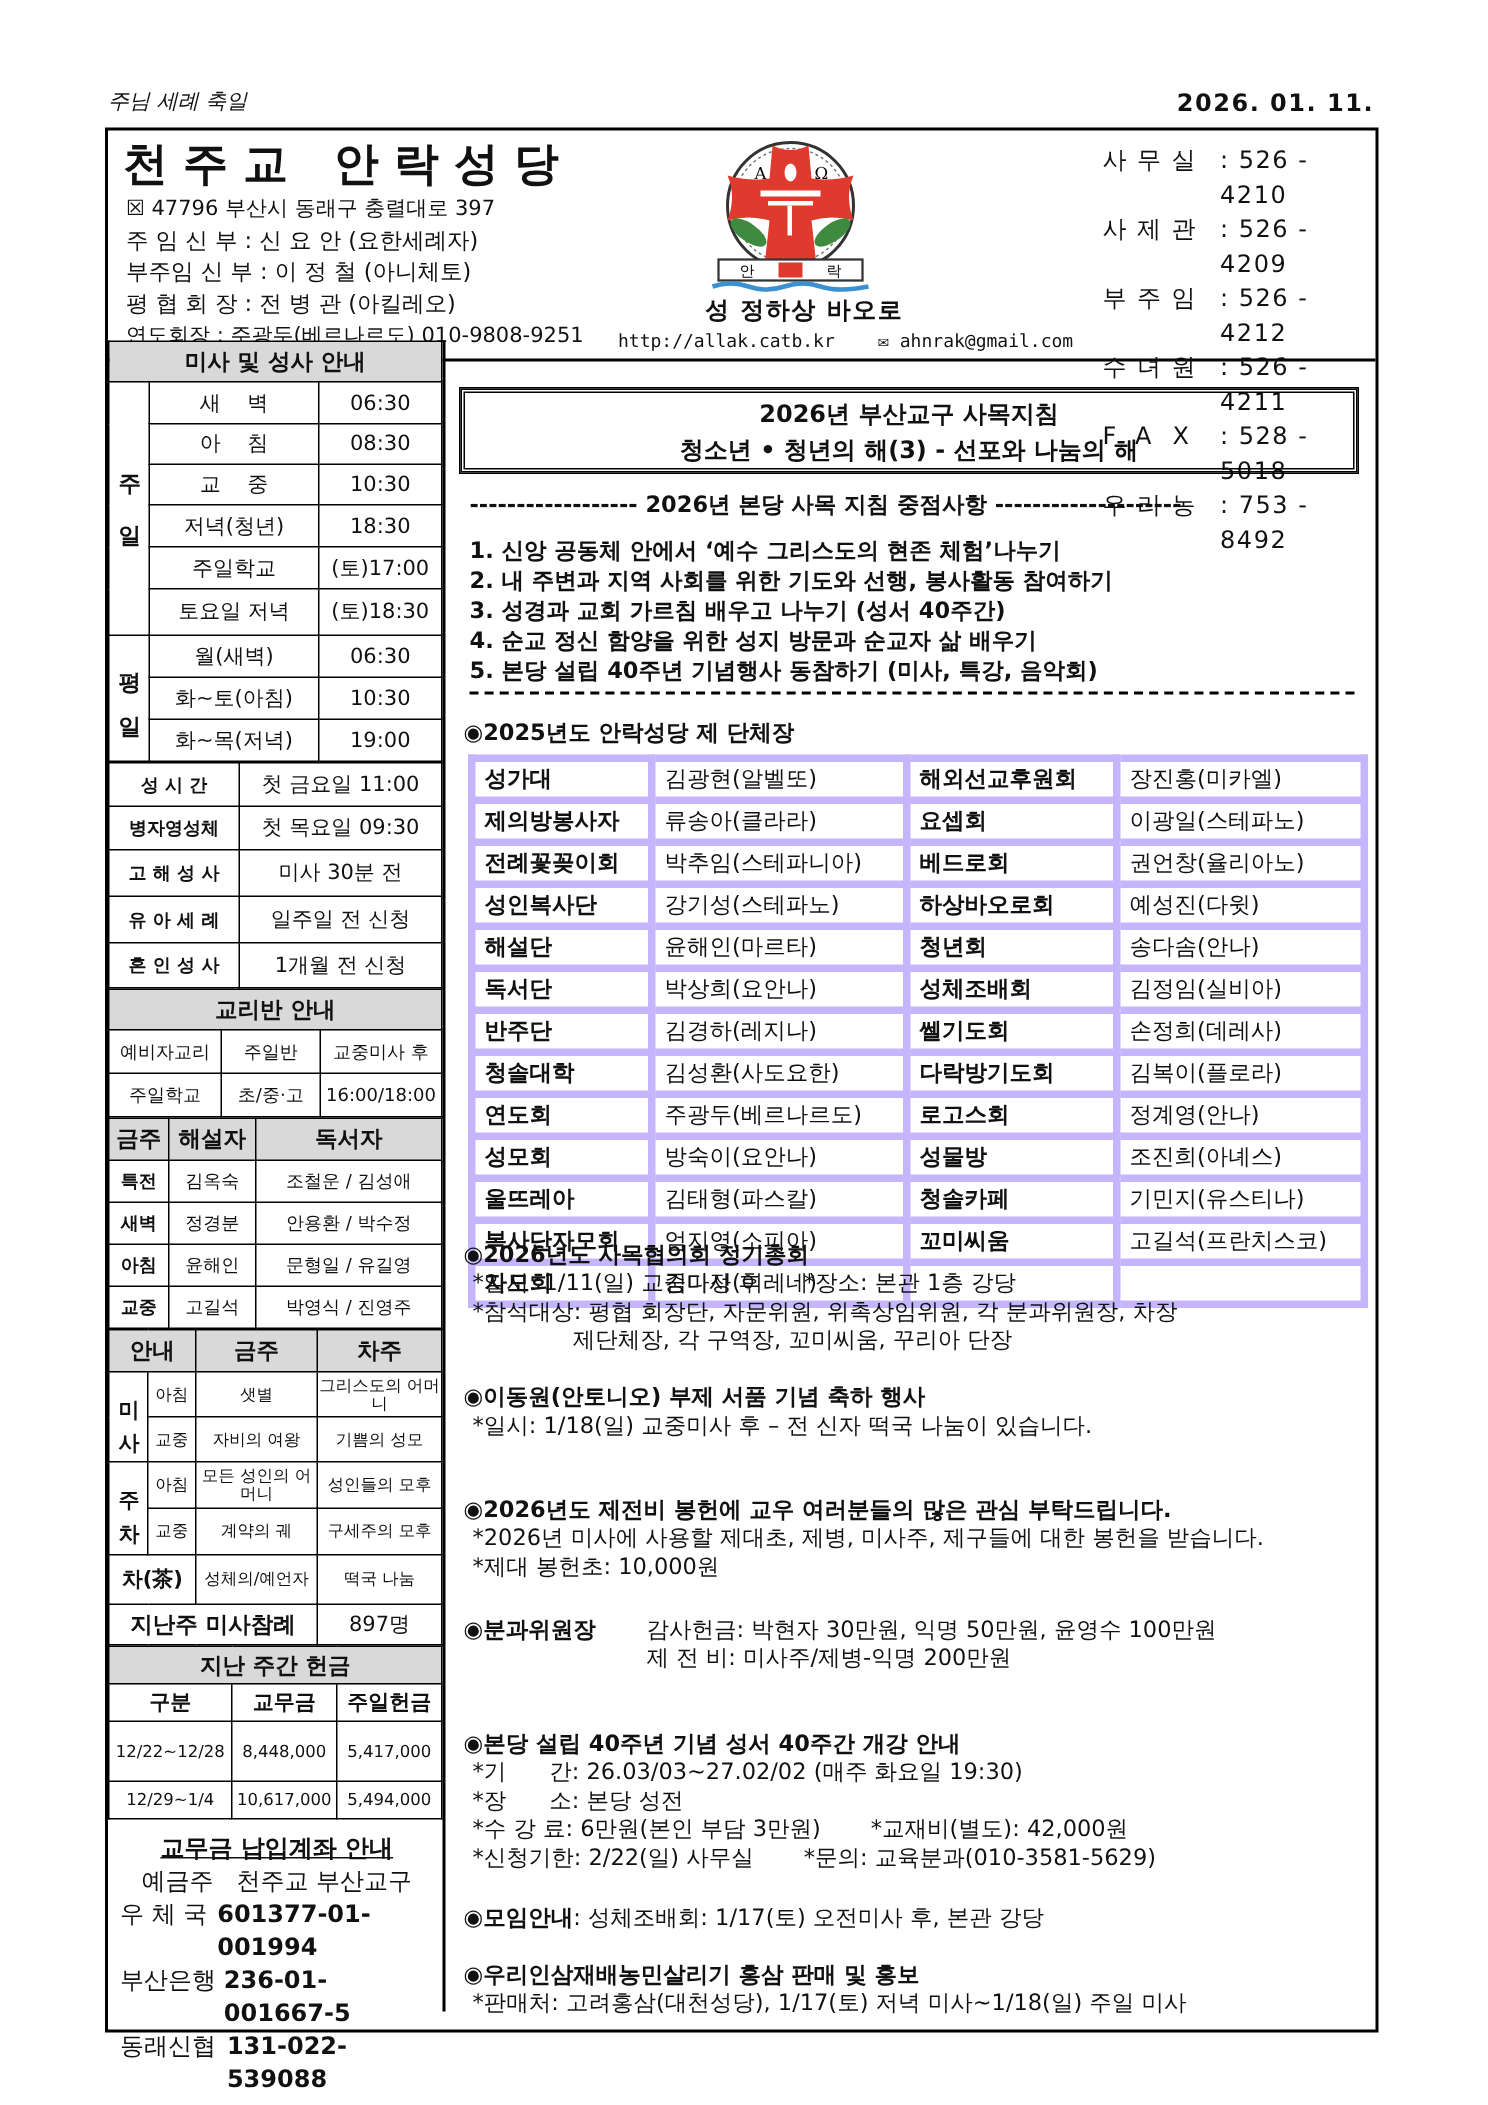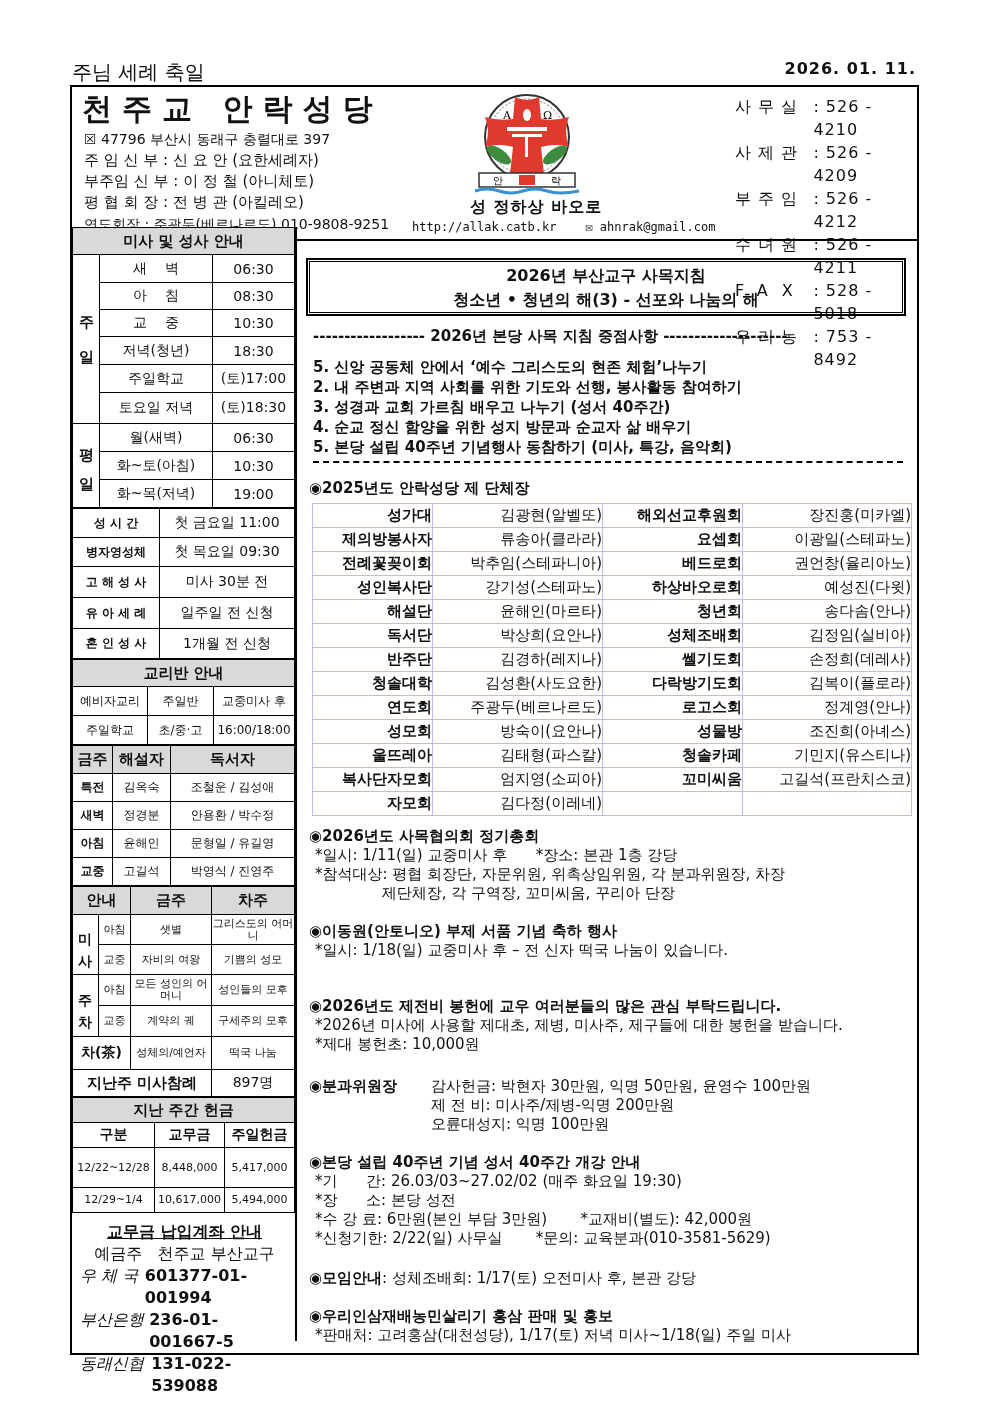--- a/index.html
+++ b/index.html
@@ -1,18 +1,18 @@
 <!DOCTYPE html>
 <html><head>
 <meta charset="utf-8">
 <style>
   html, body { margin:0; padding:0; background:#ffffff; }
   body { width:992px; height:1403px; position:relative; font-family:"DejaVu Sans","Liberation Sans",sans-serif; color:#111; overflow:hidden; }
   .abs { position:absolute; }
-  .top-left { left:72px; top:59px; font-size:20px; }
+  .top-left { left:72px; top:59px; font-size:14px;font-style:italic; }
   .top-right { right:76px; top:59px; font-size:16px; font-weight:bold; letter-spacing:1px; }
   .frame { position:absolute; left:70px; top:85px; width:849px; height:1270px; border:2px solid #000; box-sizing:border-box; }
   .header { position:absolute; left:0; top:0; width:845px; height:152px; border-bottom:2px solid #000; }
   .title { position:absolute; left:10px; top:2px; font-size:30px; font-weight:bold; letter-spacing:10px; }
   .info { position:absolute; left:12px; font-size:14px; line-height:21px; }
   .logo { position:absolute; left:395px; top:4px; width:120px; height:106px; }
   .saint { position:absolute; left:398px; top:110px; font-size:16px; font-weight:bold; letter-spacing:1px; }
   .links { position:absolute; left:340px; top:133px; font-size:12px; font-family:"DejaVu Sans Mono","Liberation Mono",monospace; }
   .phones { position:absolute; left:663px; top:8px; font-size:16px; line-height:23px; letter-spacing:1px; }
   .phones .row { display:flex; }
@@ -21,33 +21,33 @@
   .leftcol { position:absolute; left:0; top:140px; width:223px; height:1114px; border-right:2px solid #000; }
   table.g { border-collapse:collapse; width:100%; font-size:14px; }
   table.g td, table.g th { border:1px solid #000; text-align:center; padding:0; }
   .gray { background:#d9d9d9; font-weight:bold; font-size:15px; }
   .b { font-weight:bold; }
   .sm { font-size:12px; }
   .xs { font-size:11px; line-height:12px; }
   .account { padding:8px 6px 0 8px; font-size:16px; line-height:22px; }
   .account .head { text-align:center; font-weight:bold; text-decoration:underline; }
   .account .row { display:flex; }
-  .account .bank { width:76px;font-style:italic; }
+  .account .bank { width:76px; }
   .account .num { font-weight:bold; }
   
   .rightcol { position:absolute; left:225px; top:152px; width:620px; height:878px; }
   .policybox { position:absolute; left:10px; top:20px; width:598px; height:56px; border:3px double #000; outline:1px solid #000; text-align:center; font-weight:bold; font-size:16px; line-height:24px; padding-top:2px; box-sizing:border-box; }
   .focus-title { position:absolute; left:16px; top:88px; width:590px; font-weight:bold; font-size:15px; white-space:nowrap; overflow:hidden; }
   .focus-list { position:absolute; left:16px; top:118px; font-weight:bold; font-size:15px; line-height:20px; }
   .dash-line { position:absolute; left:16px; top:222px; width:590px; border-top:2px dashed #000; }
   .sec { position:absolute; left:12px; font-size:15px; line-height:19px; }
   .sec .h { font-weight:bold; }
   .sec .l { padding-left:6px; }
   table.org { position:absolute; left:15px; top:264px; width:600px; border-collapse:collapse; font-size:15px; }
-  table.org td { border:1px solid #c4b5fd; padding:0 0 0 6px; height:23px;text-align:right; }
+  table.org td { border:5px solid #c4b5fd; padding:0 0 0 6px; height:23px; }
   table.org td.k { font-weight:bold; }
 </style>
 </head>
 <body>
 
 <div class="abs top-left">주님 세례 축일</div>
 <div class="abs top-right">2026. 01. 11.</div>
 
 <div class="frame">
 
@@ -346,21 +346,21 @@
     </div>
   </div>
 
   <div class="rightcol">
     <div class="policybox">
       <div>2026년 부산교구 사목지침</div>
       <div>청소년 • 청년의 해(3) - 선포와 나눔의 해</div>
     </div>
     <div class="focus-title">------------------ 2026년 본당 사목 지침 중점사항 --------------------</div>
     <div class="focus-list">
-      <div>5. 신앙 공동체 안에서 ‘예수 그리스도의 현존 체험’나누기</div>
+      <div>1. 신앙 공동체 안에서 ‘예수 그리스도의 현존 체험’나누기</div>
       <div>2. 내 주변과 지역 사회를 위한 기도와 선행, 봉사활동 참여하기</div>
       <div>3. 성경과 교회 가르침 배우고 나누기 (성서 40주간)</div>
       <div>4. 순교 정신 함양을 위한 성지 방문과 순교자 삶 배우기</div>
       <div>5. 본당 설립 40주년 기념행사 동참하기 (미사, 특강, 음악회)</div>
     </div>
     <div class="dash-line"></div>
 
     <div class="sec" style="top:240px;"><span class="h">◉2025년도 안락성당 제 단체장</span></div>
     <table class="org">
       <colgroup>
@@ -467,21 +467,20 @@
       <div class="h">◉2026년도 제전비 봉헌에 교우 여러분들의 많은 관심 부탁드립니다.</div>
       <div class="l">*2026년 미사에 사용할 제대초, 제병, 미사주, 제구들에 대한 봉헌을 받습니다.</div>
       <div class="l">*제대 봉헌초: 10,000원</div>
     </div>
 
     <div class="sec" style="top:838px;display:flex;">
       <div class="h" style="width:122px;">◉분과위원장</div>
       <div>
         <div>감사헌금: 박현자 30만원, 익명 50만원, 윤영수 100만원</div>
         <div>제 전 비: 미사주/제병-익명 200만원</div>
-        <div>오륜대성지: 익명 100만원</div>
       </div>
     </div>
 
     <div class="sec" style="top:914px;">
       <div class="h">◉본당 설립 40주년 기념 성서 40주간 개강 안내</div>
       <div class="l" style="white-space:pre">*기      간: 26.03/03~27.02/02 (매주 화요일 19:30)</div>
       <div class="l" style="white-space:pre">*장      소: 본당 성전</div>
       <div class="l" style="white-space:pre">*수 강 료: 6만원(본인 부담 3만원)       *교재비(별도): 42,000원</div>
       <div class="l" style="white-space:pre">*신청기한: 2/22(일) 사무실       *문의: 교육분과(010-3581-5629)</div>
     </div>

